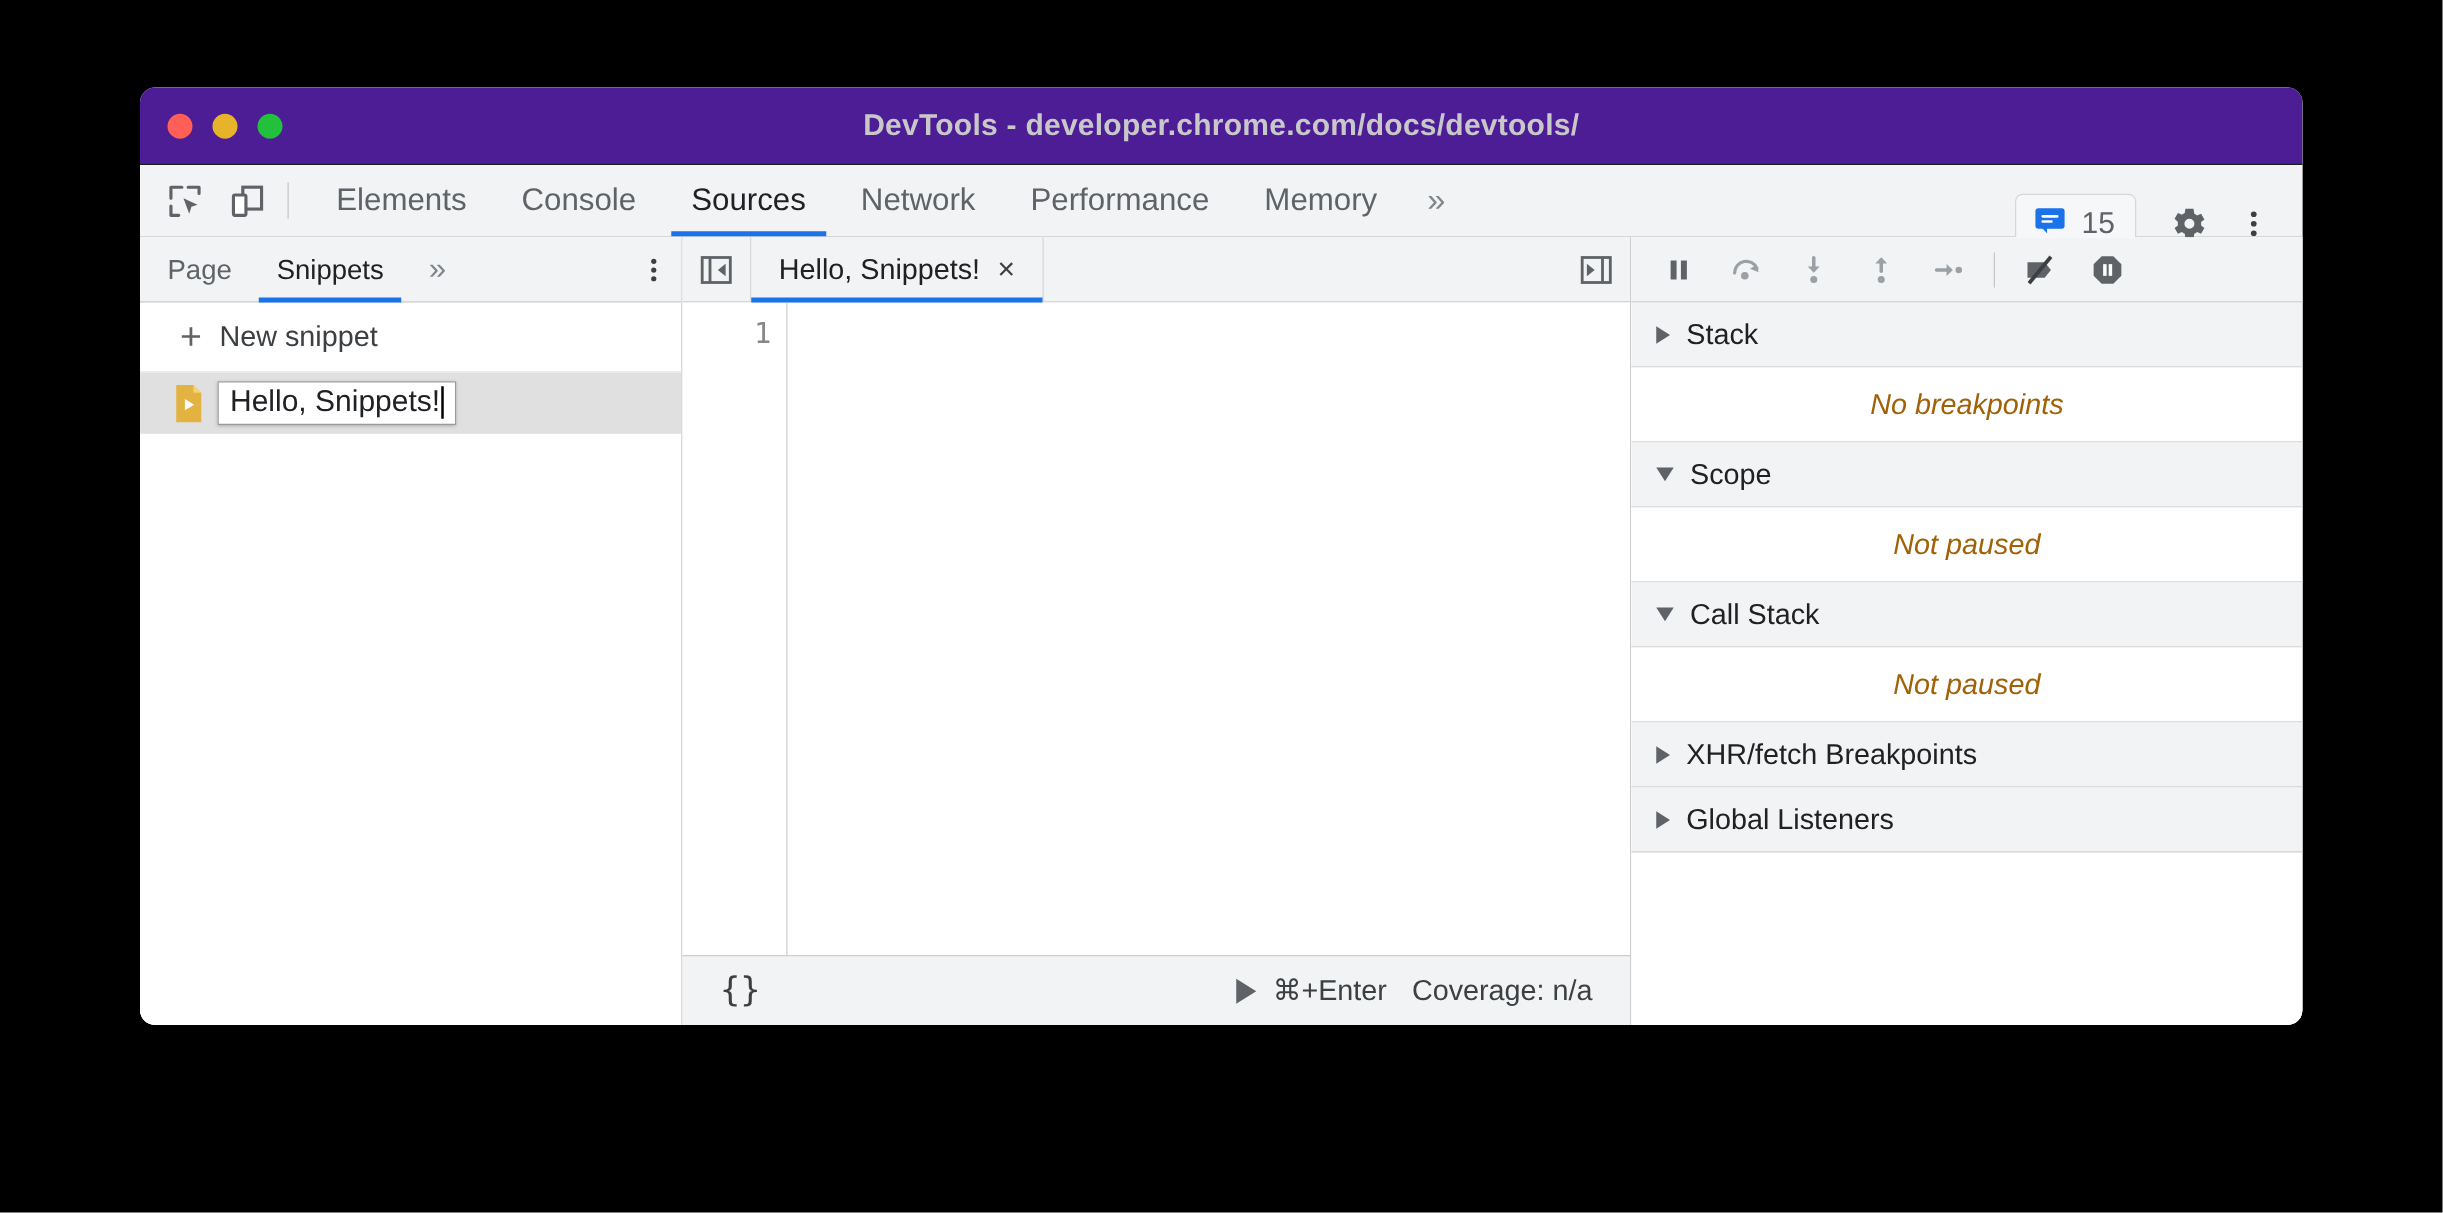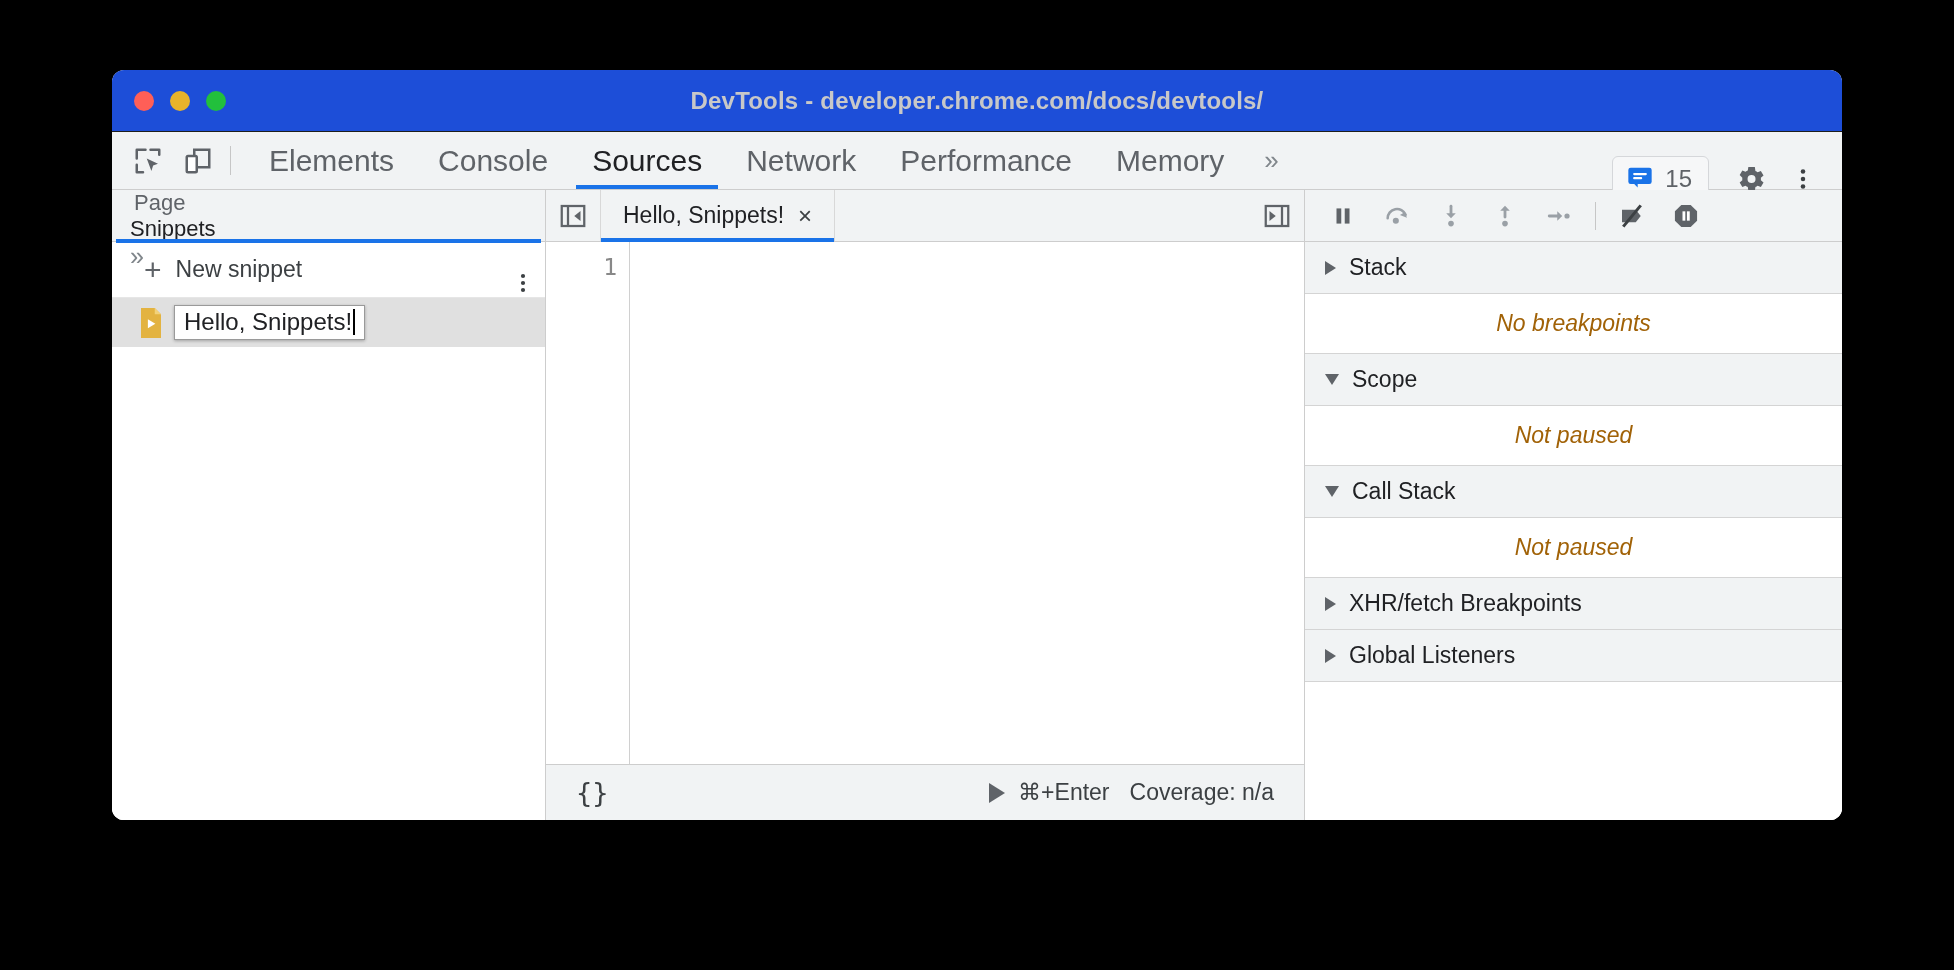--- a/index.html
+++ b/index.html
@@ -22,21 +22,21 @@
     border-radius: 12px;
     background: #ffffff;
     overflow: hidden;
     display: flex;
     flex-direction: column;
   }
 
   
   .titlebar {
     height: 62px;
-    background: #1d4ed8;
+    background: #4c1d95;
     display: flex;
     align-items: center;
     position: relative;
     flex: 0 0 auto;
     border-bottom: 1px solid #1d1d1d;
   }
   .traffic {
     display: flex;
     gap: 16px;
     padding-left: 22px;
@@ -86,21 +86,21 @@
   .main-tabs {
     display: flex;
     align-items: stretch;
     flex: 1 1 auto;
     padding-left: 16px;
   }
   .mtab {
     display: flex;
     align-items: center;
     padding: 0 22px;
-    font-size: 30px;
+    font-size: 25px;
     color: #5f6368;
     cursor: pointer;
     position: relative;
     white-space: nowrap;
   }
   .mtab.active { color: #202124; }
   .mtab.active::after {
     content: "";
     position: absolute;
     left: 6px; right: 6px; bottom: 0;
@@ -149,21 +149,20 @@
     background: #ffffff;
     flex: 0 0 auto;
   }
   .nav-header {
     height: 52px;
     background: #f1f3f4;
     border-bottom: 1px solid #cdcdcd;
     display: flex;
     align-items: stretch;
     position: relative;
-    flex-direction: column;
   }
   .ntab {
     display: flex;
     align-items: center;
     padding: 0 18px;
     font-size: 22px;
     color: #5f6368;
     cursor: pointer;
     position: relative;
   }

